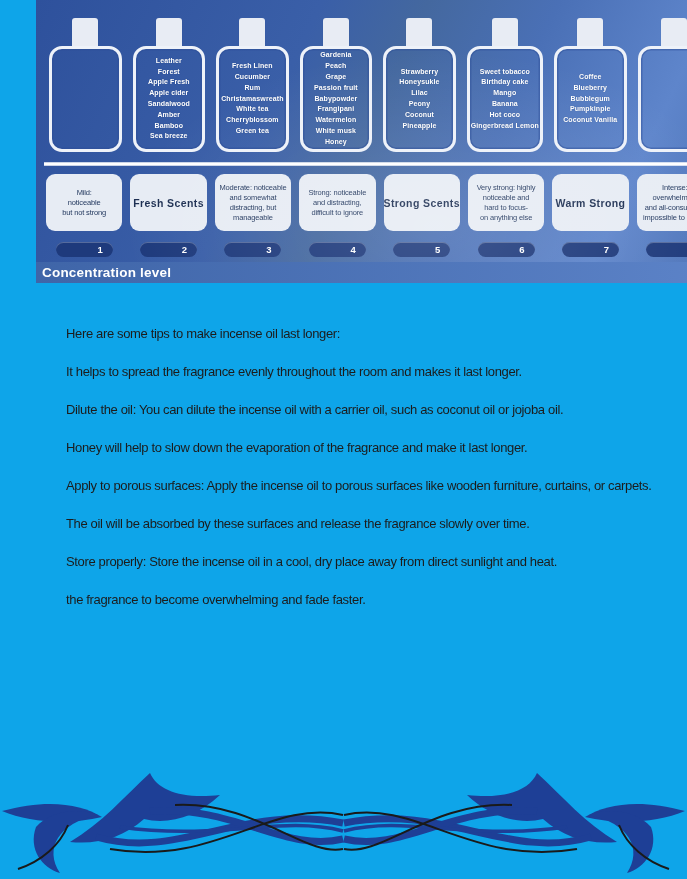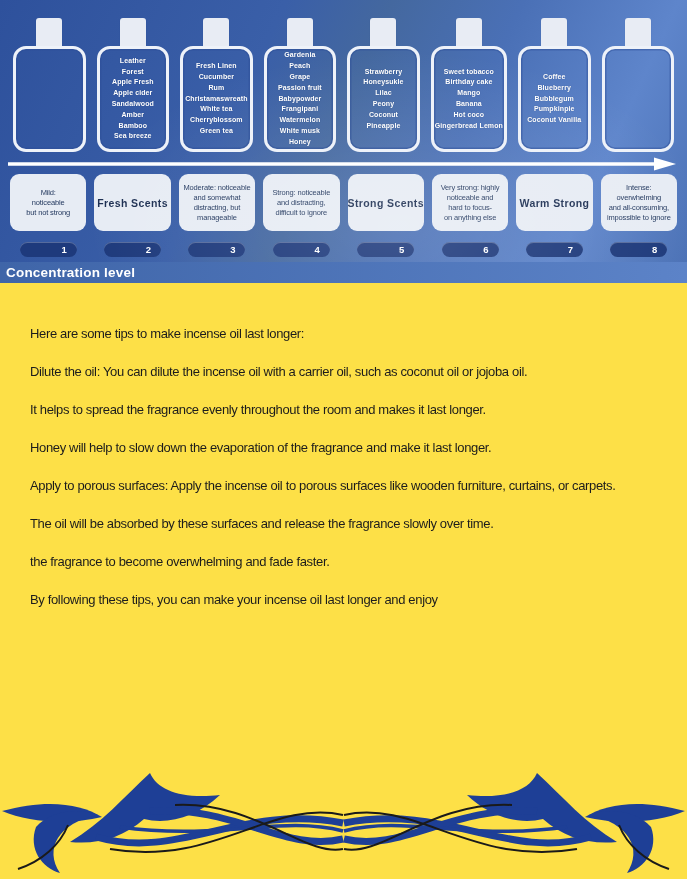--- a/index.html
+++ b/index.html
@@ -1,19 +1,19 @@
 <!DOCTYPE html>
 <html><head>
 <meta charset="utf-8">
 <style>
   * { margin:0; padding:0; box-sizing:border-box; }
   html,body { background:#ffffff; }
   .page {
     position:relative; width:687px; height:879px; overflow:hidden;
-    background:#fde047; font-family:"Liberation Sans", sans-serif;
+    background:#0ea5e9; font-family:"Liberation Sans", sans-serif;padding-left:36px;
   }
 
   
   .banner {
     position:relative; width:687px; height:283px;
     background:linear-gradient(115deg,#2e519c 0%,#3a5fa8 35%,#44689f 48%,#4a70b6 64%,#5e85cb 83%,#4a70b4 100%);
   }
   .banner::before {
     content:""; position:absolute; inset:0;
     background:radial-gradient(ellipse at 58% 80%, rgba(255,255,255,.14), transparent 55%);
@@ -283,27 +283,27 @@
   </div>
       </div>
 
     <div class="band">
       <span class="band-label">Concentration level</span>
     </div>
   </div>
 
   <div class="tips">
       <p class="tip-line">Here are some tips to make incense oil last longer:</p>
+      <p class="tip-line">It helps to spread the fragrance evenly throughout the room and makes it last longer.</p>
       <p class="tip-line">Dilute the oil: You can dilute the incense oil with a carrier oil, such as coconut oil or jojoba oil.</p>
-      <p class="tip-line">It helps to spread the fragrance evenly throughout the room and makes it last longer.</p>
       <p class="tip-line">Honey will help to slow down the evaporation of the fragrance and make it last longer.</p>
       <p class="tip-line">Apply to porous surfaces: Apply the incense oil to porous surfaces like wooden furniture, curtains, or carpets.</p>
       <p class="tip-line">The oil will be absorbed by these surfaces and release the fragrance slowly over time.</p>
+      <p class="tip-line">Store properly: Store the incense oil in a cool, dry place away from direct sunlight and heat.</p>
       <p class="tip-line">the fragrance to become overwhelming and fade faster.</p>
-      <p class="tip-line">By following these tips, you can make your incense oil last longer and enjoy</p>
     </div>
 
   <div class="flourish">
     <svg width="687" height="112" viewBox="0 0 687 112">
       <g id="half">
         <path d="M2,46 C45,34 80,38 102,52 C70,60 30,58 2,46 Z" fill="#1e3f96"></path>
         <path d="M150,8 C158,26 182,34 220,30 C197,52 168,60 144,54 C124,72 98,80 70,77 C102,58 124,32 150,8 Z" fill="#1e3f96"></path>
         <path d="M98,50 C58,58 44,84 60,108 C42,103 28,84 36,62 C50,46 78,42 98,50 Z" fill="#1e3f96"></path>
         <path d="M18,104 C42,96 60,80 68,60" fill="none" stroke="#1a1a1a" stroke-width="2"></path>
         <path d="M96,72 C180,96 240,38 343,58" fill="none" stroke="#1e3f96" stroke-width="7"></path>

